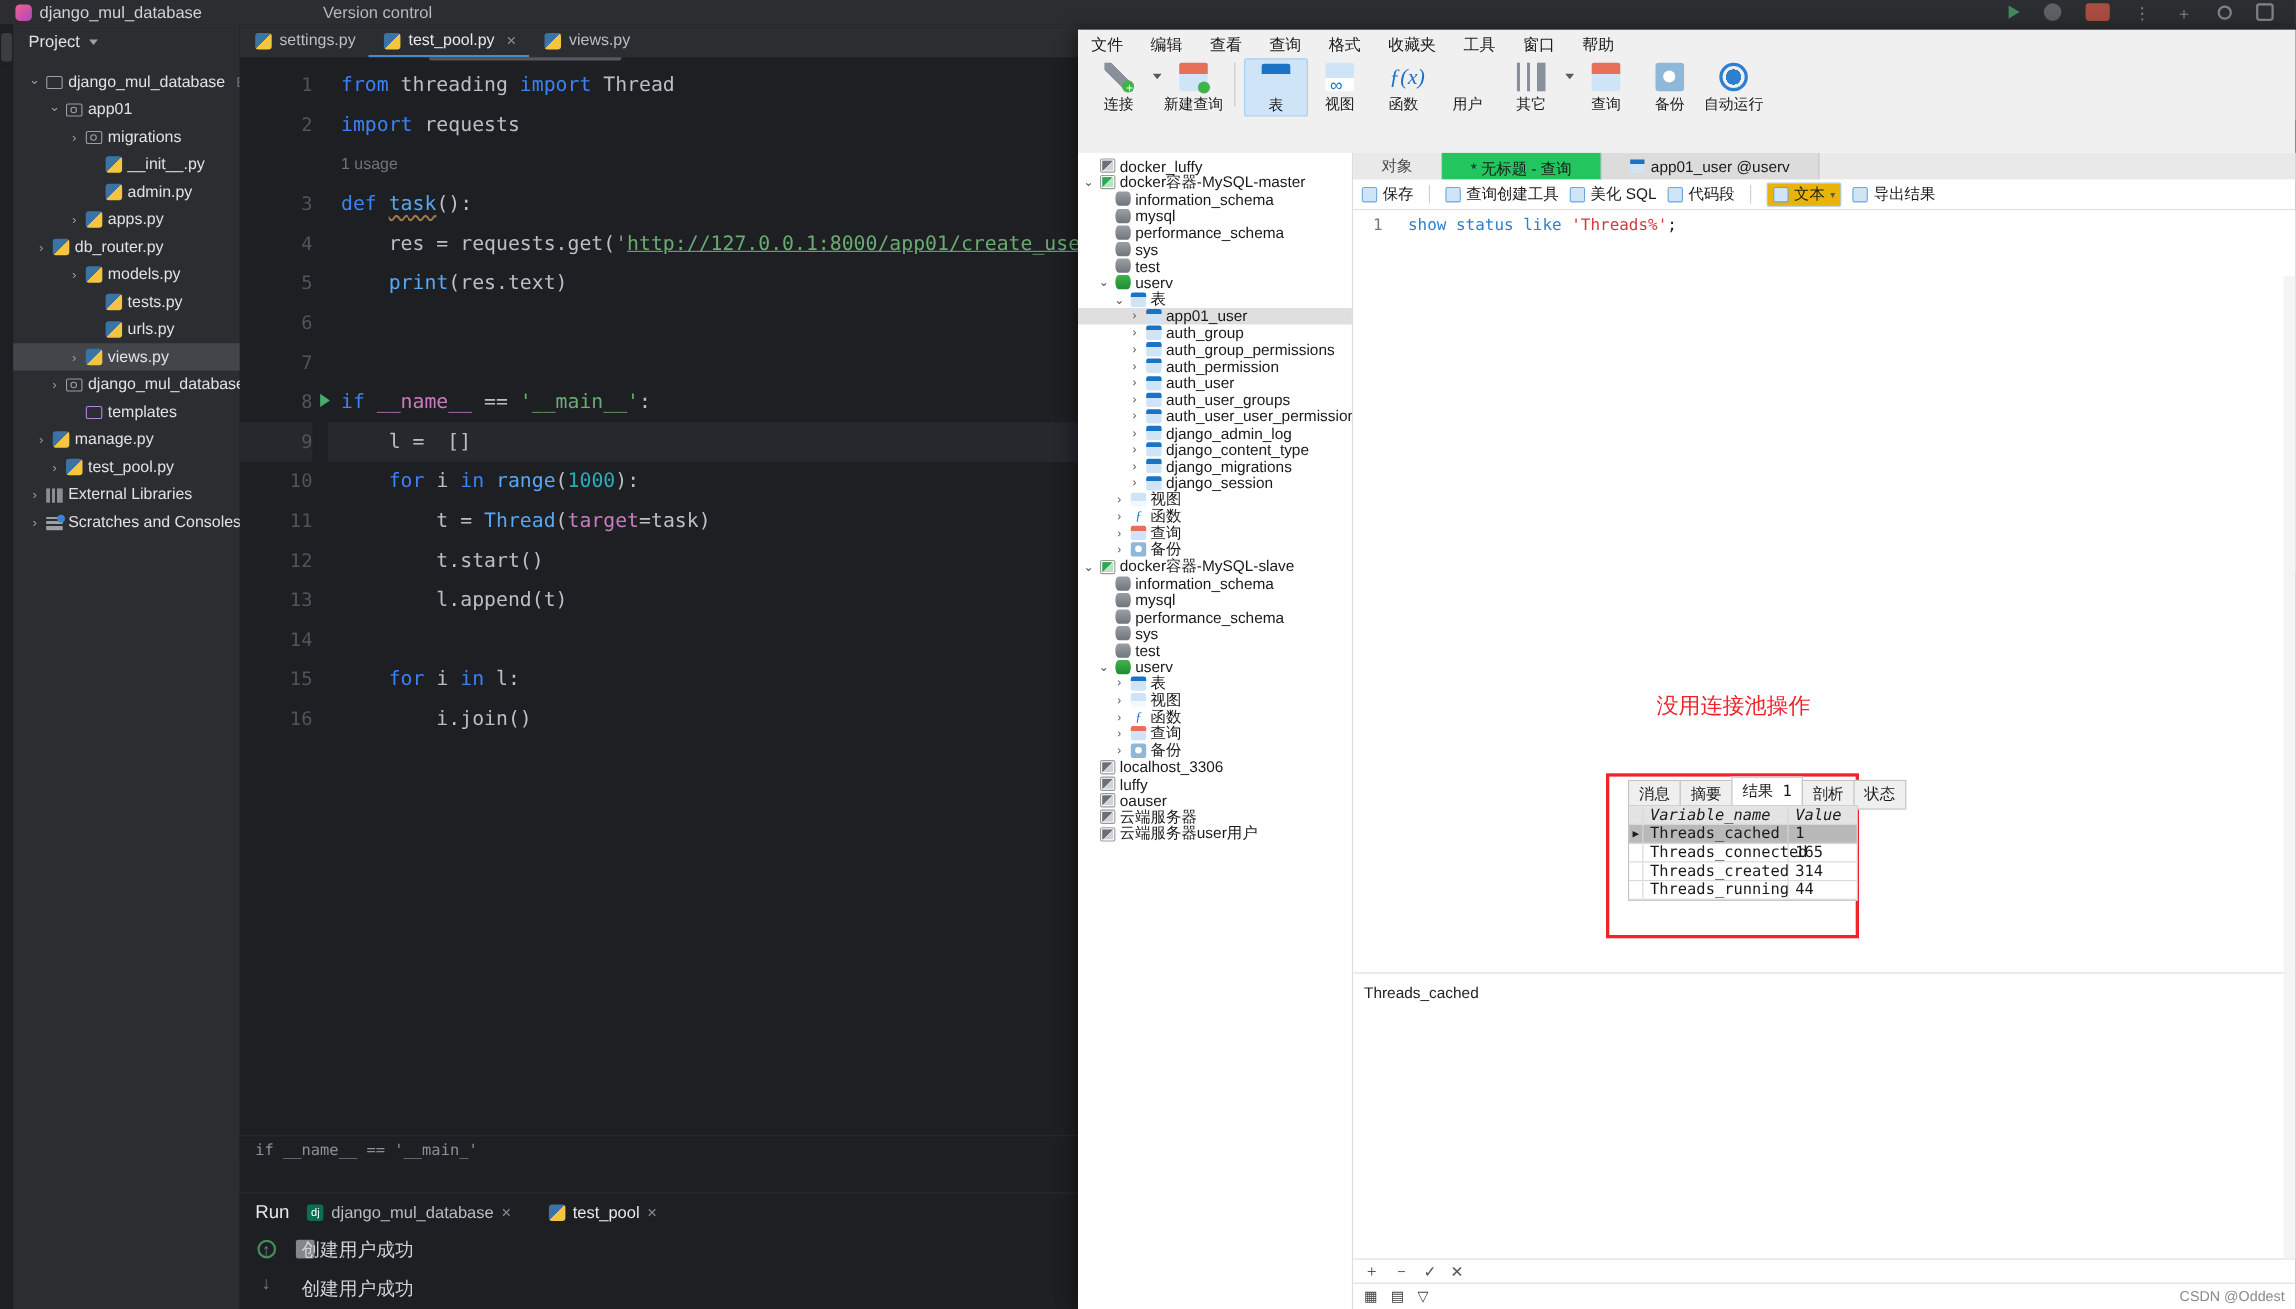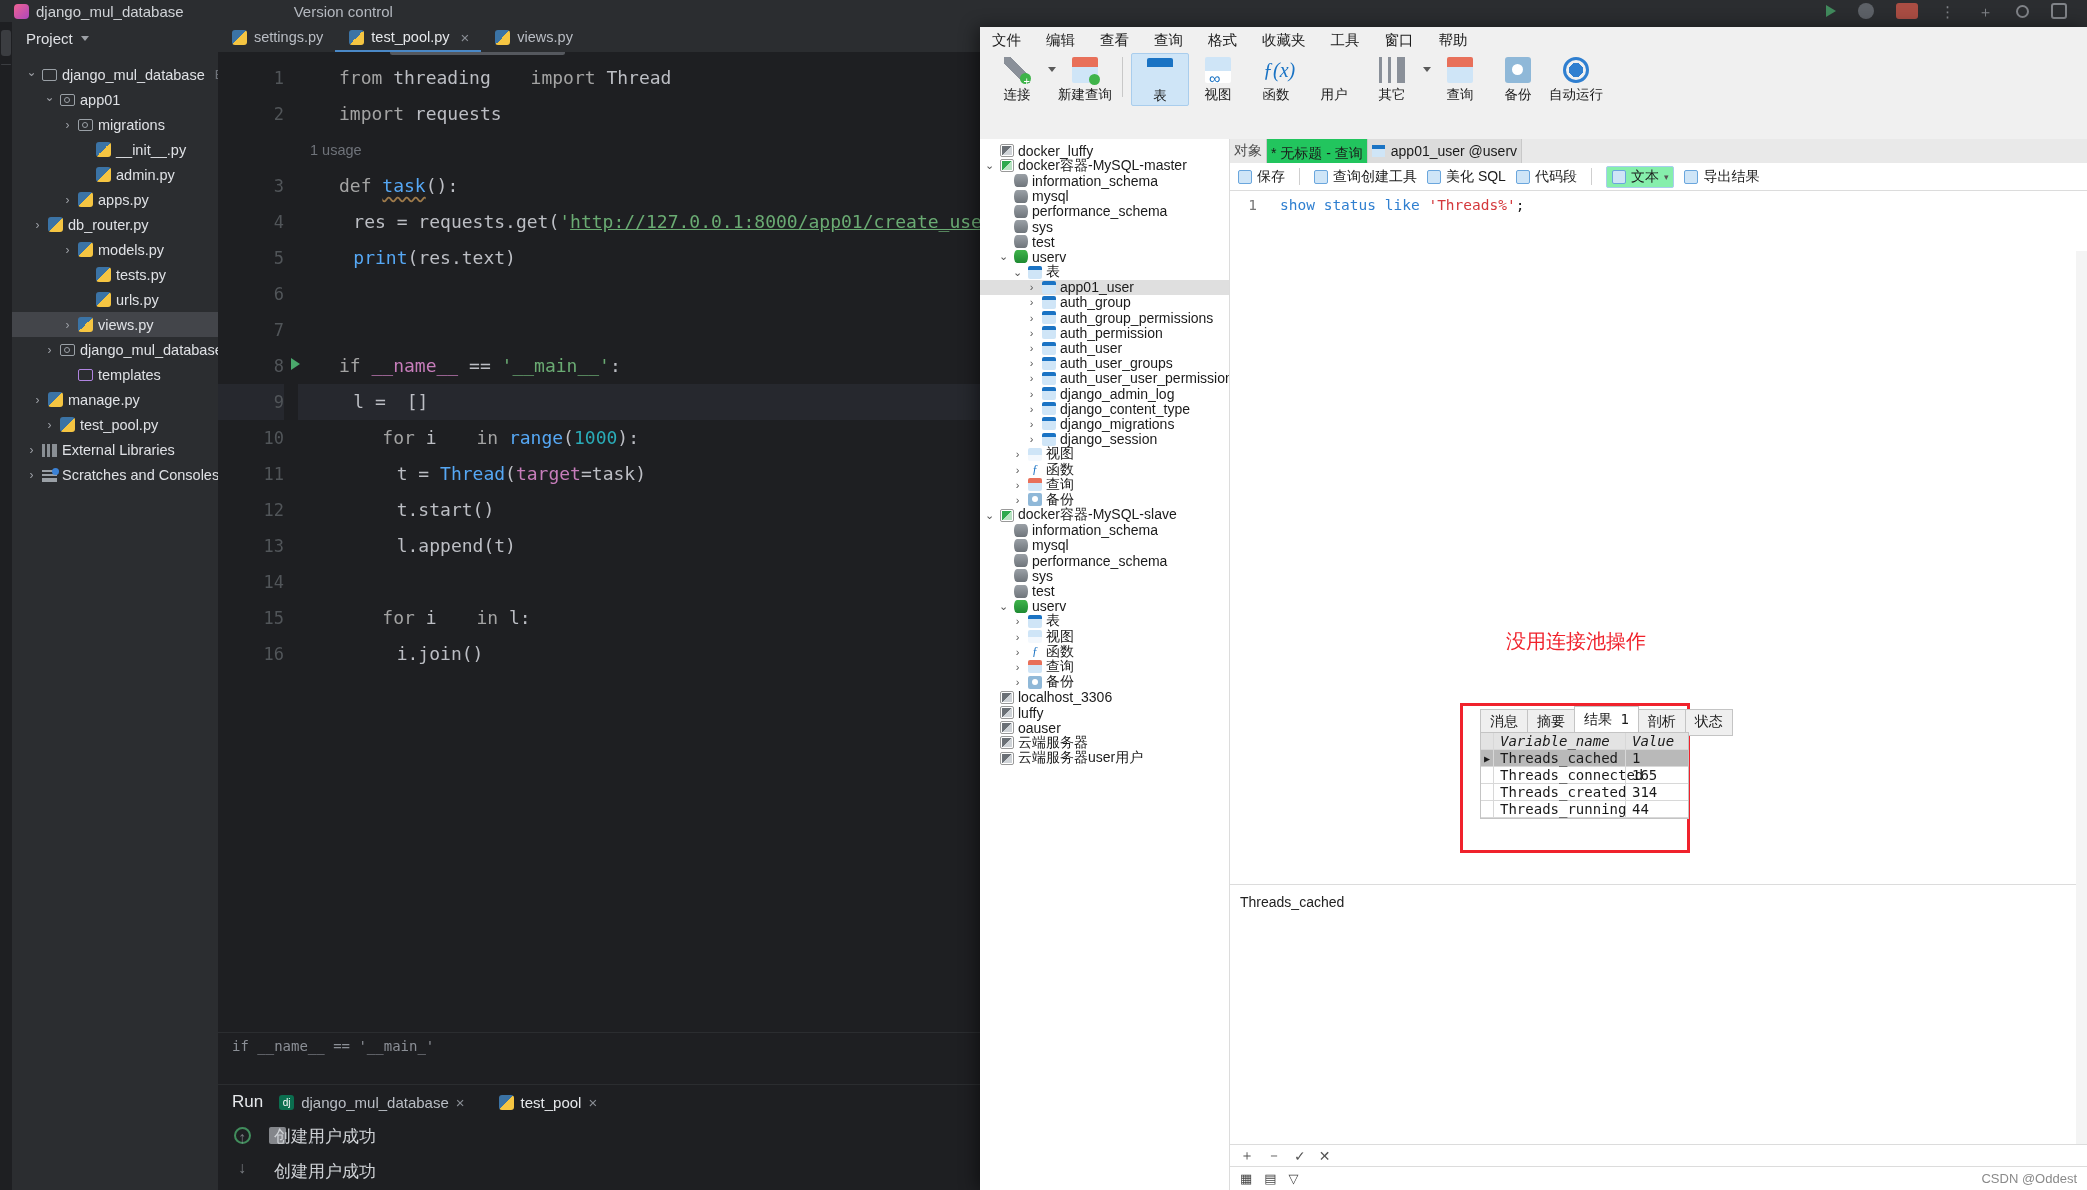--- a/index.html
+++ b/index.html
@@ -63,21 +63,21 @@
             color:#515559; font-size:17px; font-family:"DejaVu Sans Mono", monospace; }
   .gline { height:36px; line-height:36px; position:relative; }
   .gline.hl { background:#26282e; }
   .gline .runmark { position:absolute; right:-16px; top:10px; width:0;height:0;
                     border-left:9px solid #4aa96c; border-top:6px solid transparent; border-bottom:6px solid transparent; }
   .code { flex:1; padding-top:8px; font-family:"DejaVu Sans Mono", monospace; font-size:18px; position:relative; overflow:hidden; }
   .cline { height:36px; line-height:36px; white-space:pre; padding-left:12px; }
   .cline.hl { background:#26282e; }
   .usage { height:36px; line-height:36px; padding-left:12px; color:#6f737a; font-size:14.5px;
            font-family:"Liberation Sans",sans-serif; }
-  .k   { color:#a3a3a3;margin-left:29px; }
+  .k   { color:#3b82f6; }
   .fn  { color:#56a8f5; }
   .num { color:#2aacb8; }
   .str { color:#6aab73; }
   .kw2 { color:#c77dbb; }
   .pl  { color:#bcbec4; }
   .url { color:#6aab73; text-decoration:underline; }
   .caret { display:inline-block; width:10px; background:#3a4a5c; }
   .squig { text-decoration:underline wavy #9e7a4a; text-underline-offset:4px; }
   .hscroll { position:absolute; left:92px; width:175px; height:5px; background:#55585e; border-radius:3px; top:-2px;}
 
@@ -150,28 +150,28 @@
   .i-view { background:linear-gradient(#cfe5f7 0 55%,#f3f8fd 55% 100%); }
   .i-fn   { background:#fff; color:#1a73c4; font-style:italic; font-size:12px;
             font-family:"Liberation Serif",serif; text-align:center; line-height:13px; }
   .i-qry  { background:linear-gradient(#e8705a 0 38%,#cfe5f7 38% 100%); }
   .i-bak  { background:#8fb8d8; position:relative; }
   .i-bak::after { content:""; position:absolute; left:4px; top:3px; width:6px;height:6px;border-radius:50%;background:#fff; }
 
   
   .rpane { flex:1; display:flex; flex-direction:column; position:relative; background:#fff; }
   .objtabs { height:24px; display:flex; align-items:stretch; background:#e9e9e9; font-size:14px; }
-  .otab { display:flex; align-items:center; gap:6px; padding:0 4px; background:#dcdcdc; border-right:1px solid #c8c8c8; }
+  .otab { display:flex; align-items:center; gap:6px; padding:0 26px; background:#dcdcdc; border-right:1px solid #c8c8c8; }
   .otab.active { background:#22c55e;flex-direction:column; }
   .otab.plain { background:#e9e9e9; color:#4a4a4a; }
   .oico { width:13px;height:12px; }
   .qtoolbar { height:28px; display:flex; align-items:center; gap:10px; padding-left:8px;
               border-bottom:1px solid #dcdcdc; font-size:14px; }
   .qtb { display:flex; align-items:center; gap:5px; }
-  .qtb.boxed { background:#86efac; border:1px solid #a9cded; border-radius:2px; padding:1px 5px; }
+  .qtb.boxed { background:#eab308; border:1px solid #a9cded; border-radius:2px; padding:1px 5px; }
   .vsep { width:1px; height:17px; background:#cfcfcf; margin:0 4px; }
   .qbar2 { height:28px; display:flex; align-items:center; gap:8px; padding-left:6px; border-bottom:1px solid #dcdcdc; }
   .combo { height:20px; border:1px solid #b6b6b6; background:#fff; display:flex; align-items:center;
            gap:5px; padding:0 5px; font-size:13.5px; }
   .combo .cv { width:0;height:0;border-left:4px solid transparent;border-right:4px solid transparent;
                border-top:5px solid #555; margin-left:auto; }
   .runbtn { display:flex; align-items:center; gap:5px; color:#111; }
   .tri { width:0;height:0;border-left:9px solid #2f7fd0;border-top:6px solid transparent;border-bottom:6px solid transparent; }
   .stopbtn { display:flex; align-items:center; gap:5px; color:#a0a0a0; }
   .stopsq { width:10px;height:10px;border:1.5px solid #b0b0b0; }

